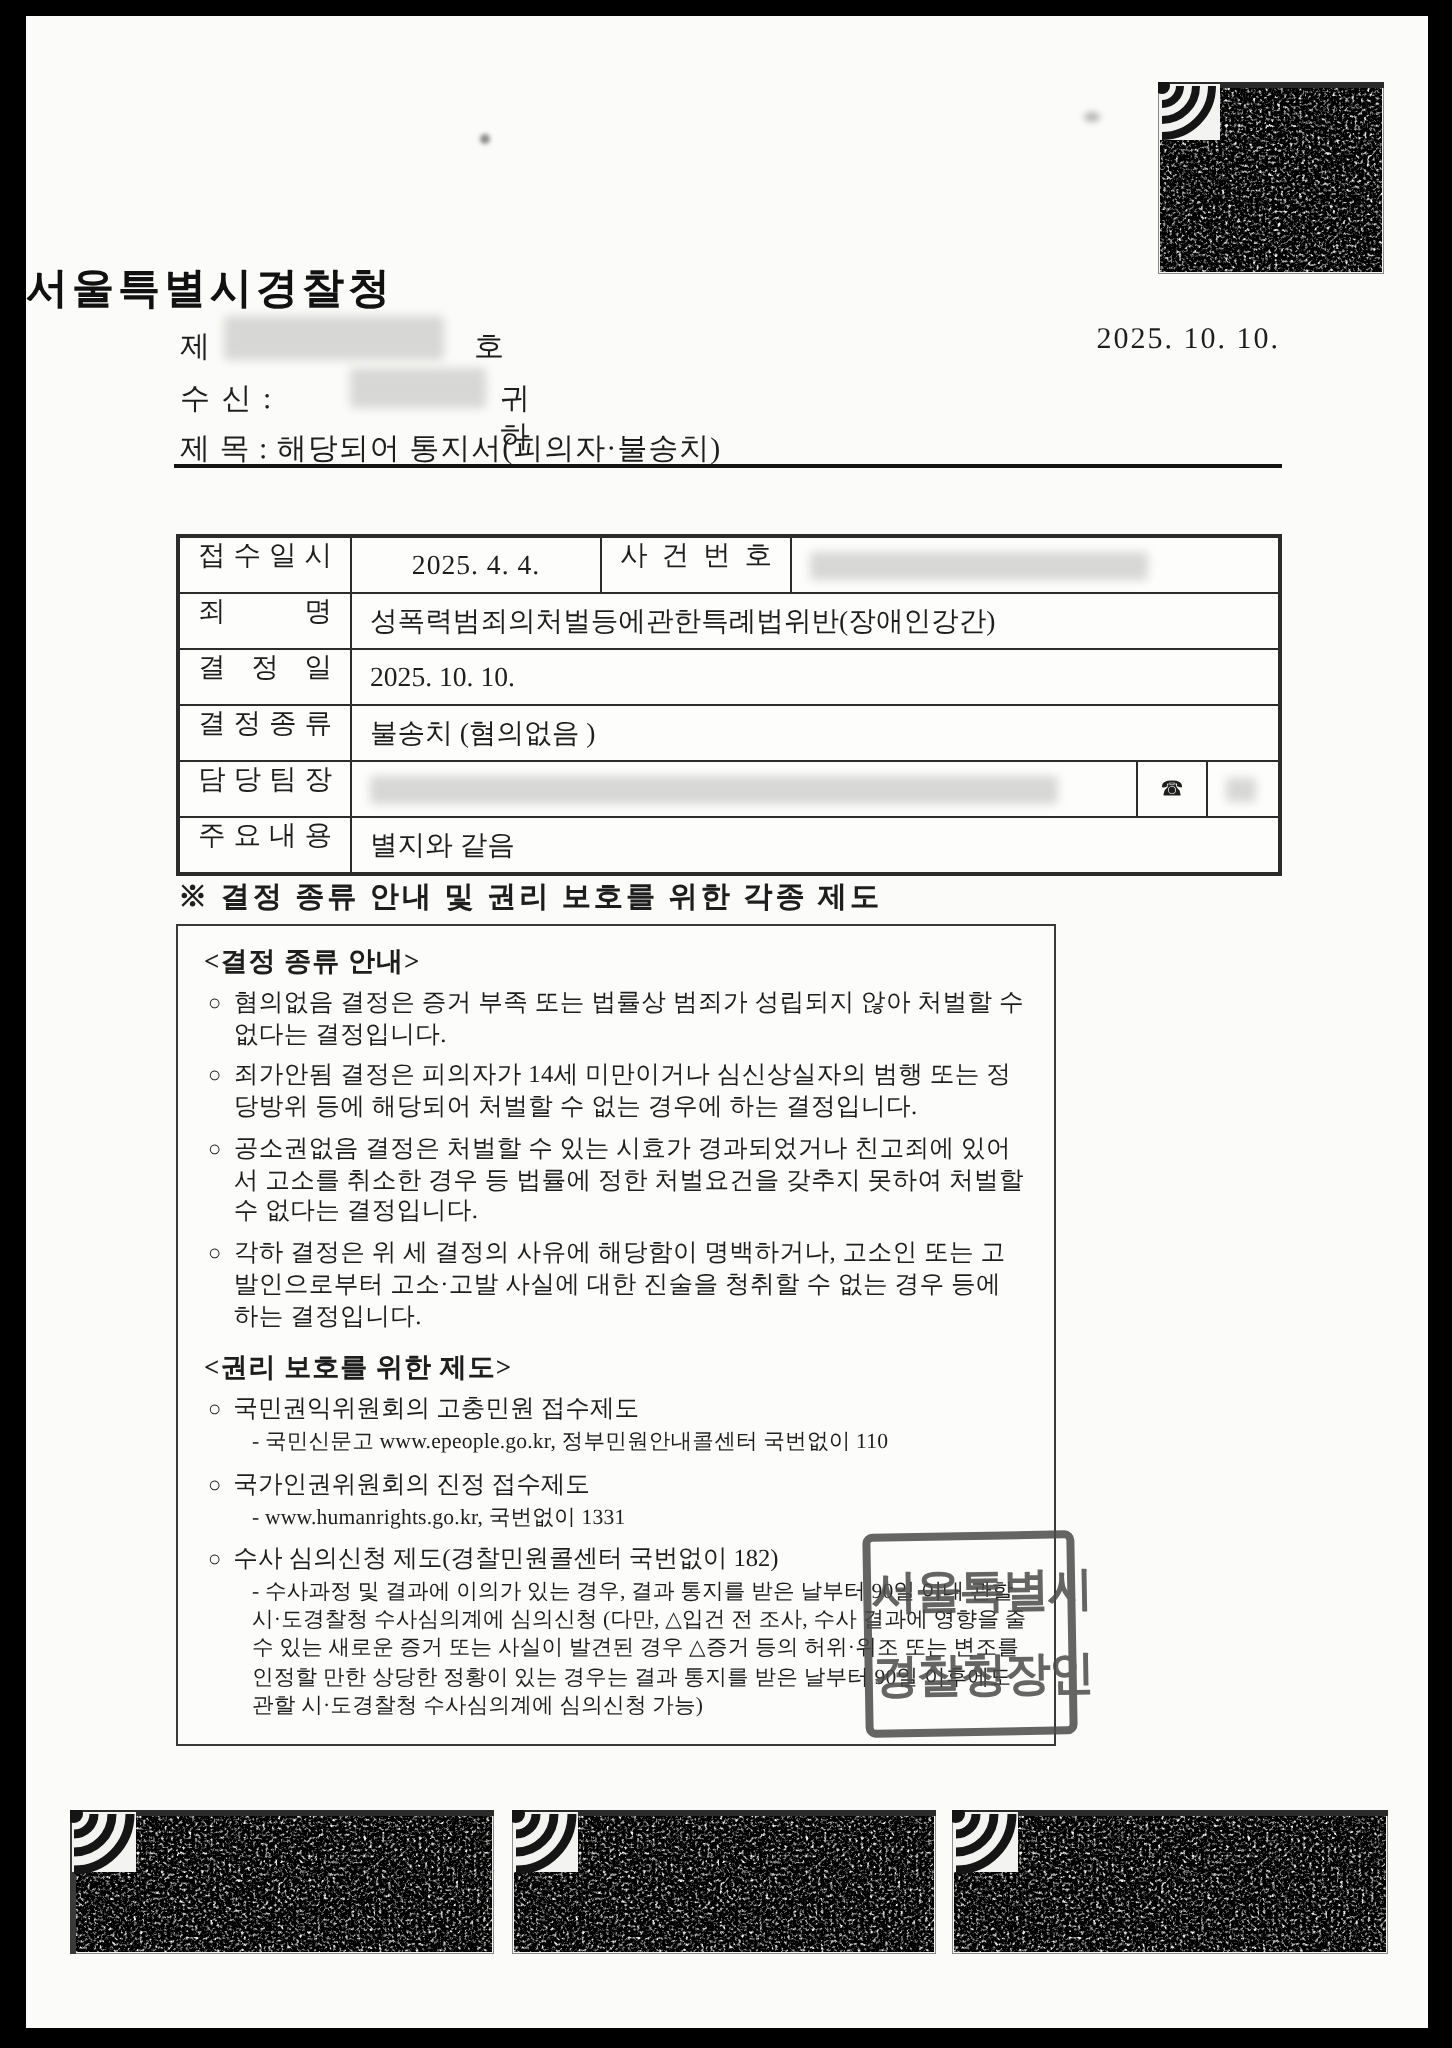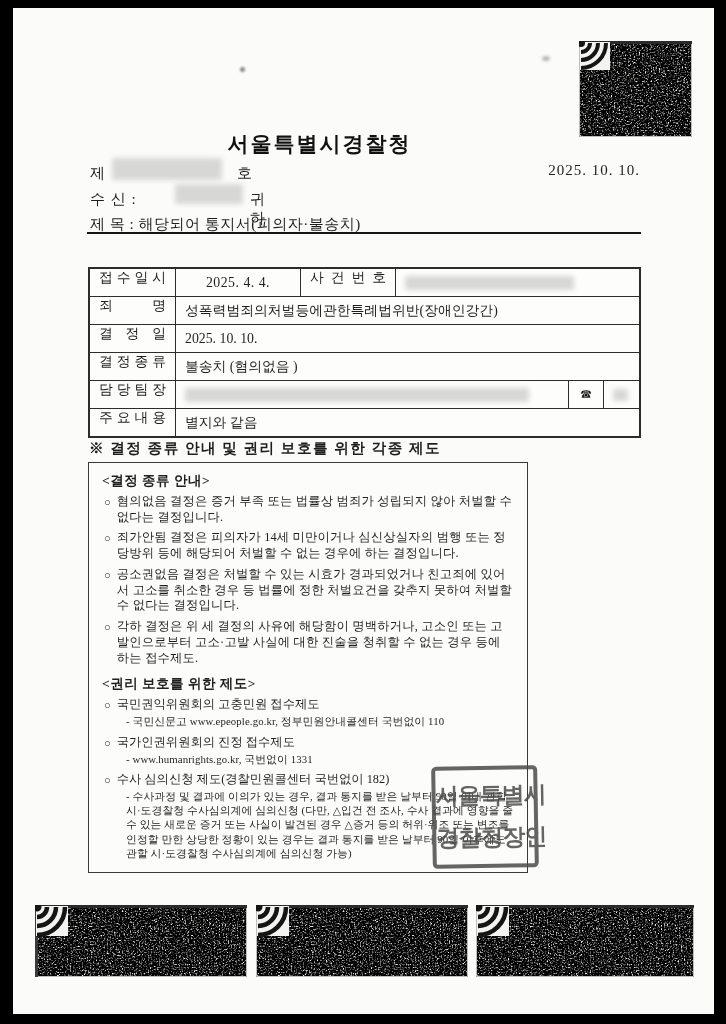--- a/index.html
+++ b/index.html
@@ -6,21 +6,21 @@
   body{
     width:726px;height:1024px;background:#000;position:relative;overflow:hidden;
     font-family:"Liberation Serif","DejaVu Serif",serif;color:#1e1e1e;
   }
   .page{
     position:absolute;left:13px;top:8px;width:701px;height:1006px;
     background:#fbfbf9;
   }
   
   .agency-title{
-    position:absolute;top:122px;left:0;width:613px;text-align:center;
+    position:absolute;top:122px;left:0;width:613px;
     font-size:21px;font-weight:bold;letter-spacing:2px;color:#111;
   }
   .docno-line{position:absolute;top:156px;left:77px;width:550px;font-size:15px;}
   .docno-suffix{position:absolute;left:147px;top:0;}
   .doc-date{position:absolute;top:154px;left:77px;width:550px;text-align:right;font-size:15px;letter-spacing:1px;}
   .recip-line{position:absolute;top:182px;left:77px;font-size:15px;letter-spacing:1px;}
   .recip-suffix{position:absolute;left:160px;top:0;}
   .subj-line{position:absolute;top:207px;left:77px;font-size:15px;letter-spacing:.5px;}
   .head-rule{position:absolute;top:224px;left:74px;width:554px;height:0;border-top:2.5px solid #151515;}
   .intro-line{position:absolute;top:236px;left:77px;width:552px;font-size:13.8px;letter-spacing:.3px;}
@@ -202,21 +202,21 @@
     <div class="bullet">
       <span class="mark">○</span>
       <span class="btxt">죄가안됨 결정은 피의자가 14세 미만이거나 심신상실자의 범행 또는 정당방위 등에 해당되어 처벌할 수 없는 경우에 하는 결정입니다.</span>
     </div>
     <div class="bullet">
       <span class="mark">○</span>
       <span class="btxt">공소권없음 결정은 처벌할 수 있는 시효가 경과되었거나 친고죄에 있어서 고소를 취소한 경우 등 법률에 정한 처벌요건을 갖추지 못하여 처벌할 수 없다는 결정입니다.</span>
     </div>
     <div class="bullet">
       <span class="mark">○</span>
-      <span class="btxt">각하 결정은 위 세 결정의 사유에 해당함이 명백하거나, 고소인 또는 고발인으로부터 고소·고발 사실에 대한 진술을 청취할 수 없는 경우 등에 하는 접수제도.</span>
+      <span class="btxt">각하 결정은 위 세 결정의 사유에 해당함이 명백하거나, 고소인 또는 고발인으로부터 고소·고발 사실에 대한 진술을 청취할 수 없는 경우 등에 하는 결정입니다.</span>
     </div>
 
     <div class="sec-title" style="margin-top:9px;">&lt;권리 보호를 위한 제도&gt;</div>
 
     <div class="bgroup">
       <div class="bmain">
         <span class="mark">○</span>
         <span>국민권익위원회의 고충민원 접수제도</span>
       </div>
       <div class="bsub">- 국민신문고 www.epeople.go.kr, 정부민원안내콜센터 국번없이 110</div>

